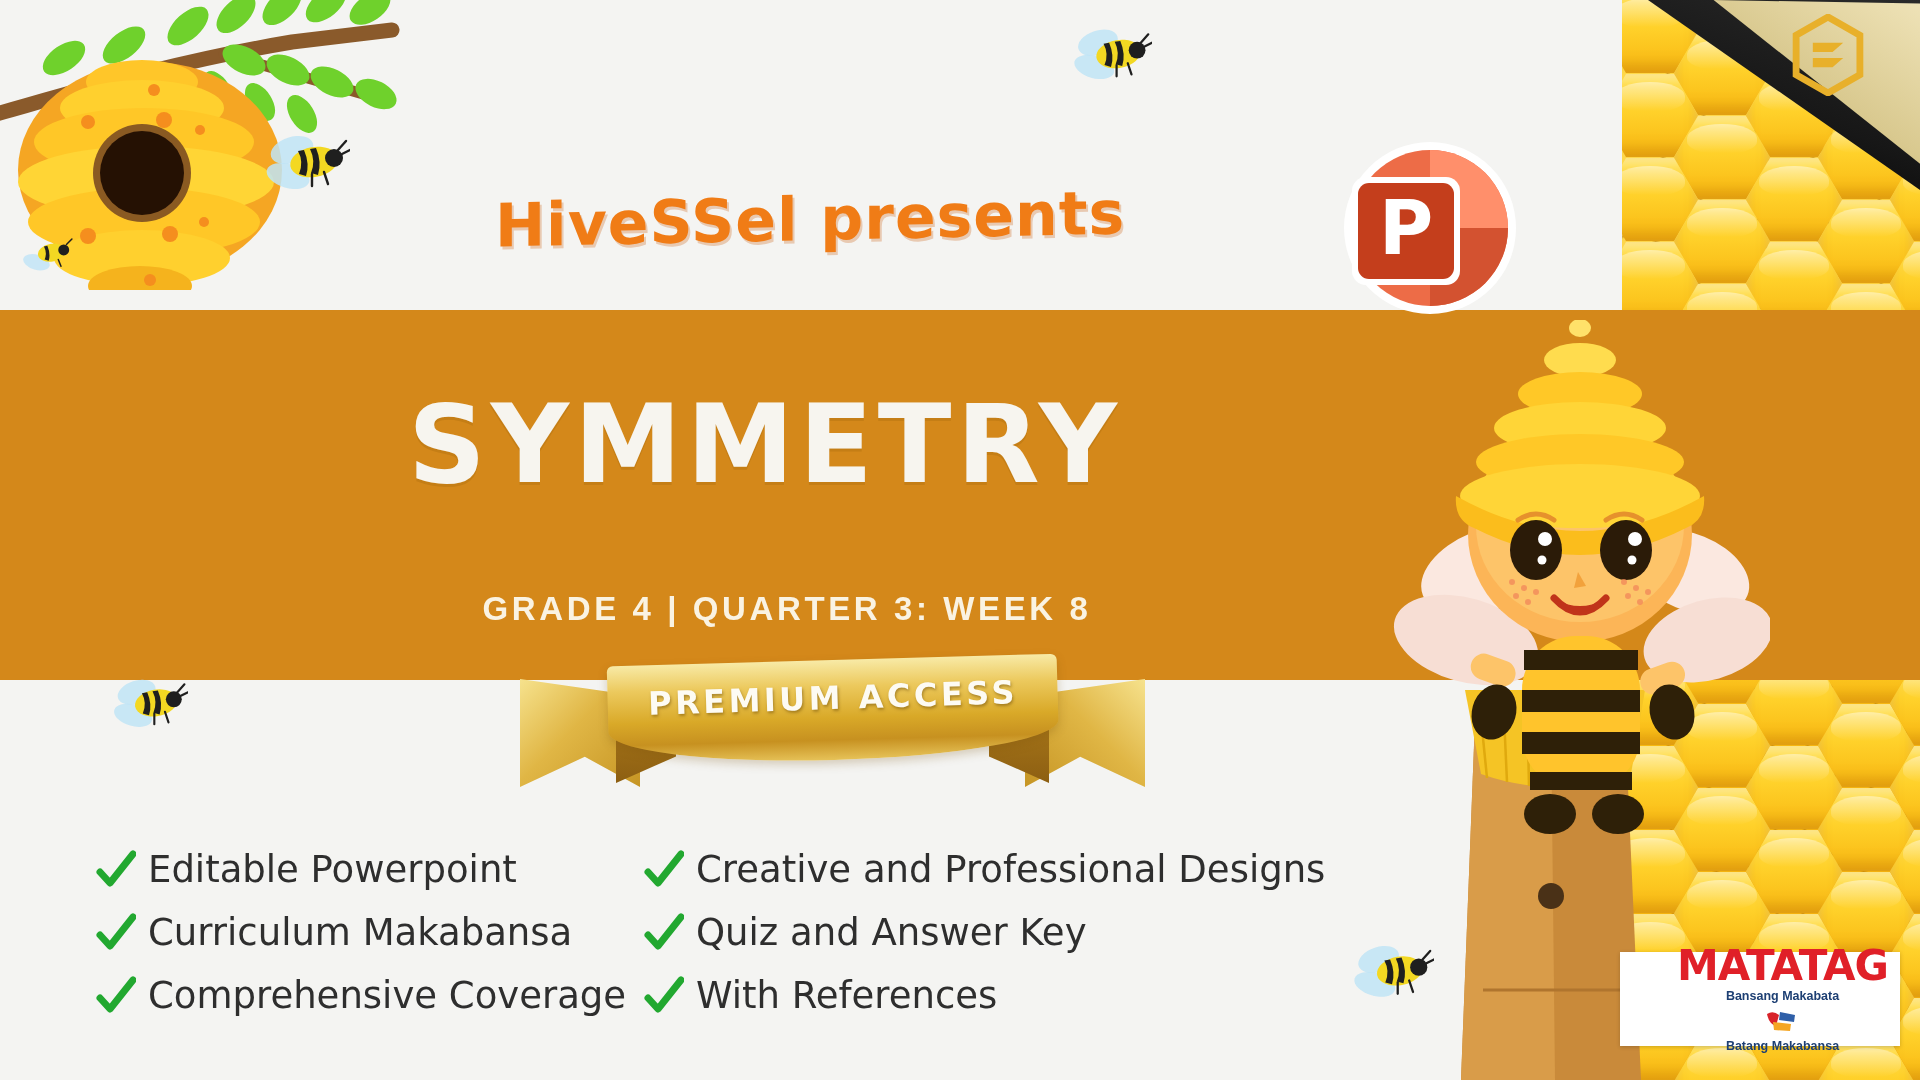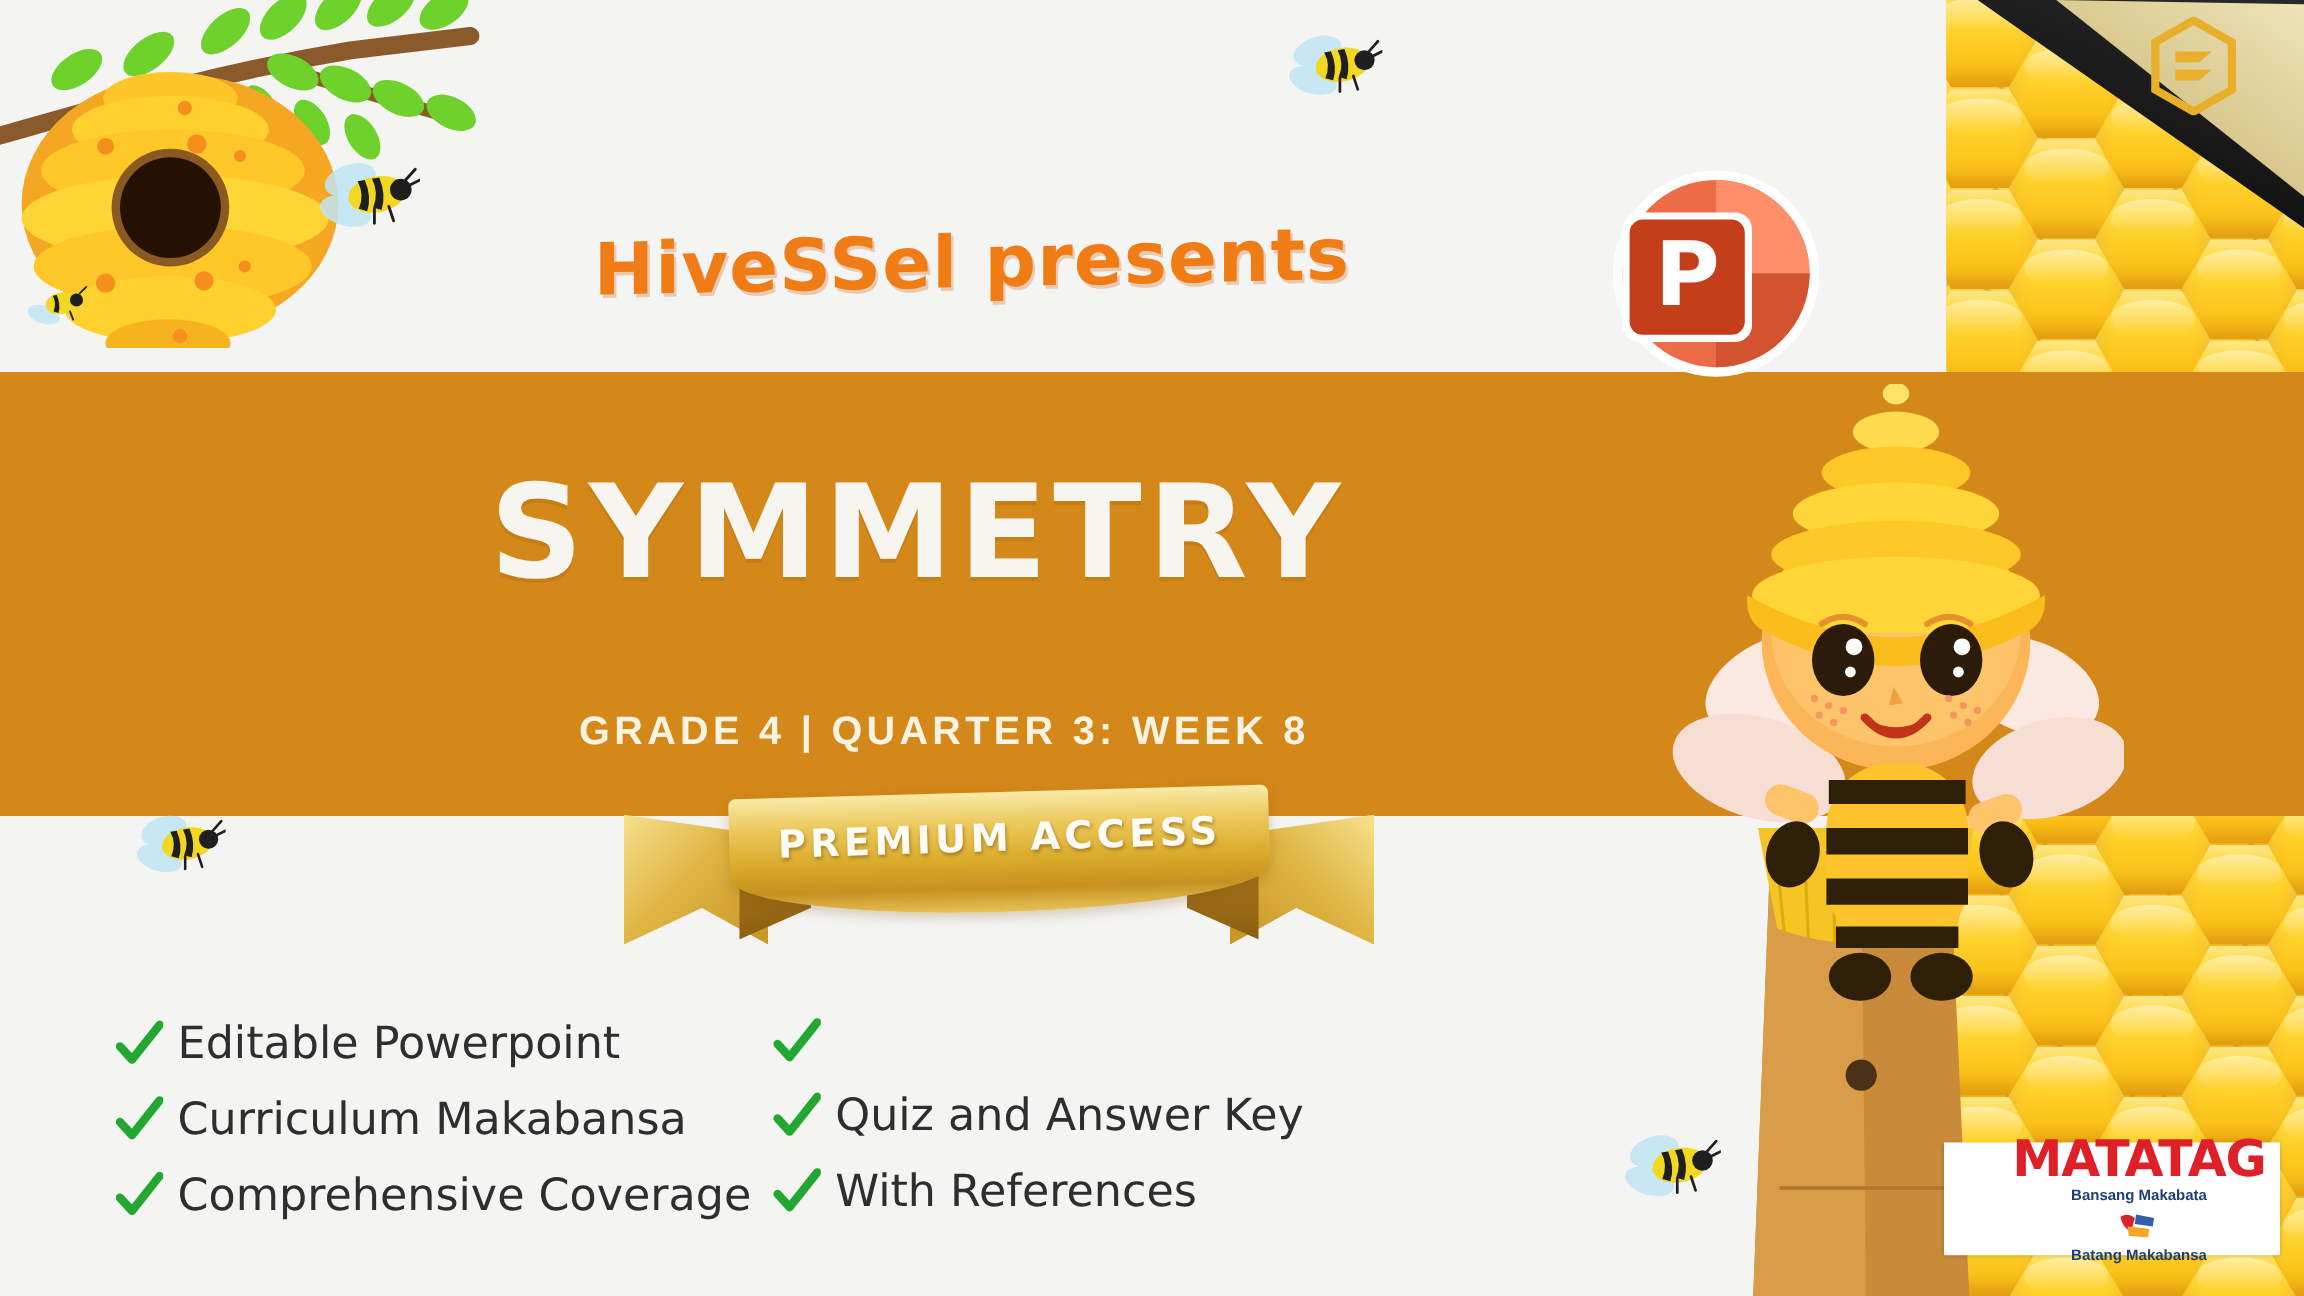--- a/index.html
+++ b/index.html
@@ -400,20 +400,21 @@
           <path d="M4 22 L14 33 L37 4" stroke="#22a830" stroke-width="7" fill="none" stroke-linecap="round" stroke-linejoin="round"></path>
         </svg>
         <span class="flabel">Comprehensive Coverage</span>
       </div>
     </div>
     <div class="fcol right">
       <div class="fitem">
         <svg class="chk" viewBox="0 0 40 40">
           <path d="M4 22 L14 33 L37 4" stroke="#22a830" stroke-width="7" fill="none" stroke-linecap="round" stroke-linejoin="round"></path>
         </svg>
+        <span class="flabel">Creative and Professional Designs</span>
       </div>
       <div class="fitem">
         <svg class="chk" viewBox="0 0 40 40">
           <path d="M4 22 L14 33 L37 4" stroke="#22a830" stroke-width="7" fill="none" stroke-linecap="round" stroke-linejoin="round"></path>
         </svg>
         <span class="flabel">Quiz and Answer Key</span>
       </div>
       <div class="fitem">
         <svg class="chk" viewBox="0 0 40 40">
           <path d="M4 22 L14 33 L37 4" stroke="#22a830" stroke-width="7" fill="none" stroke-linecap="round" stroke-linejoin="round"></path>

